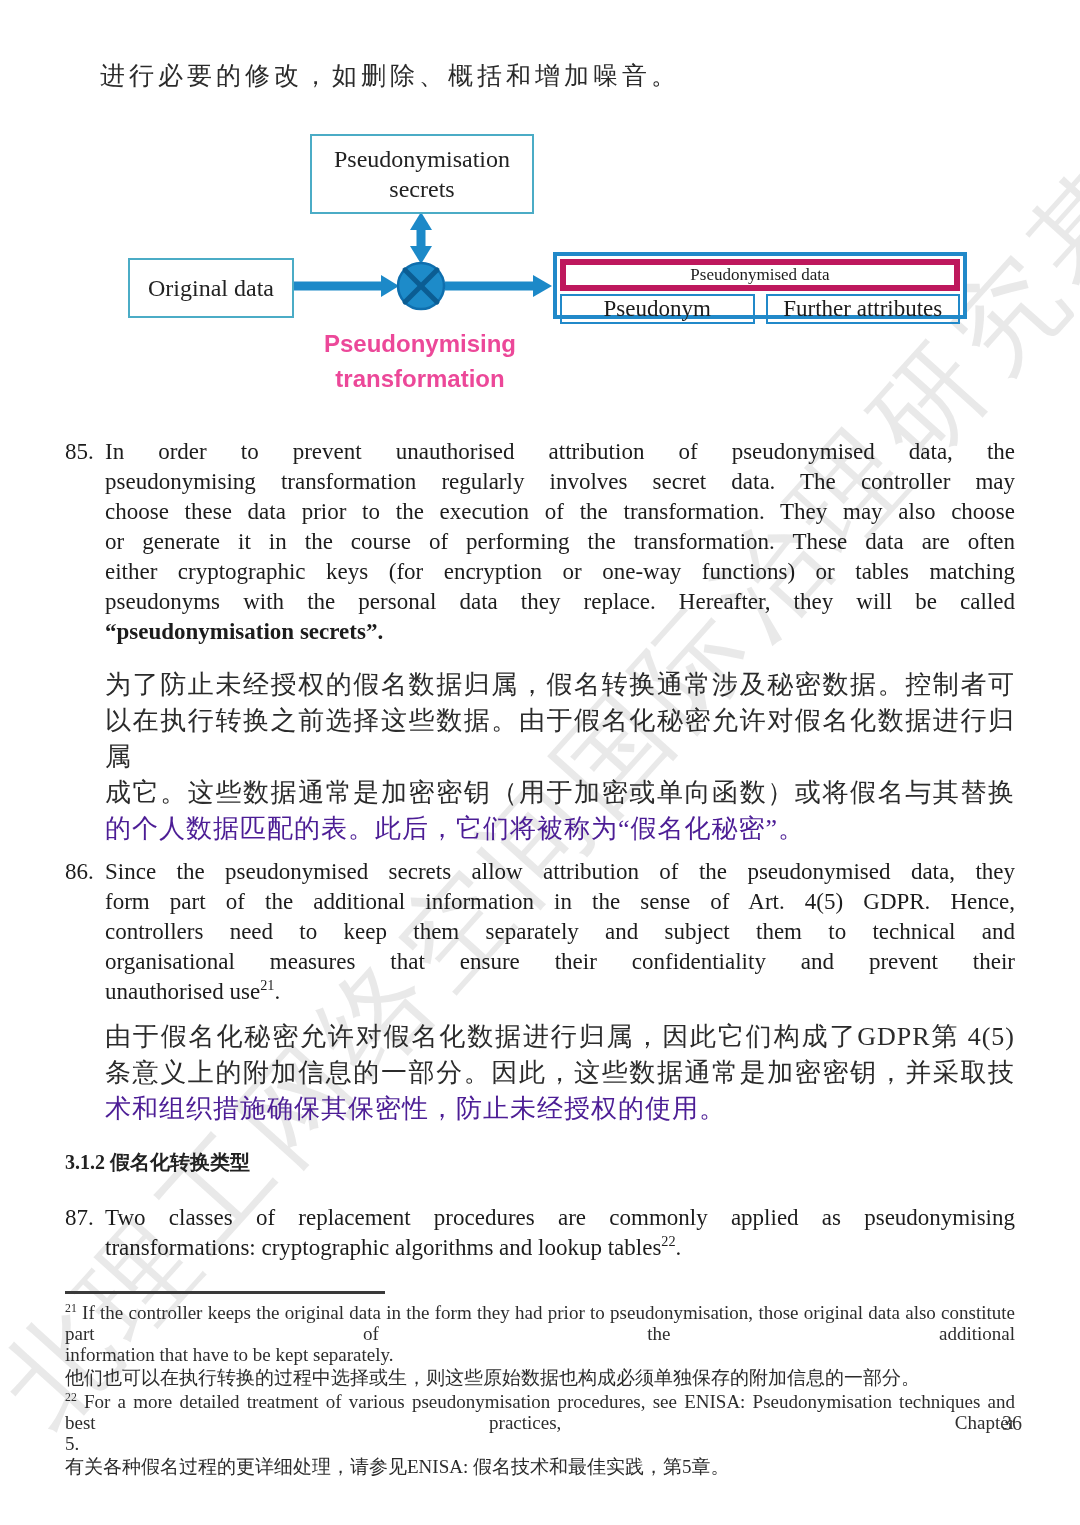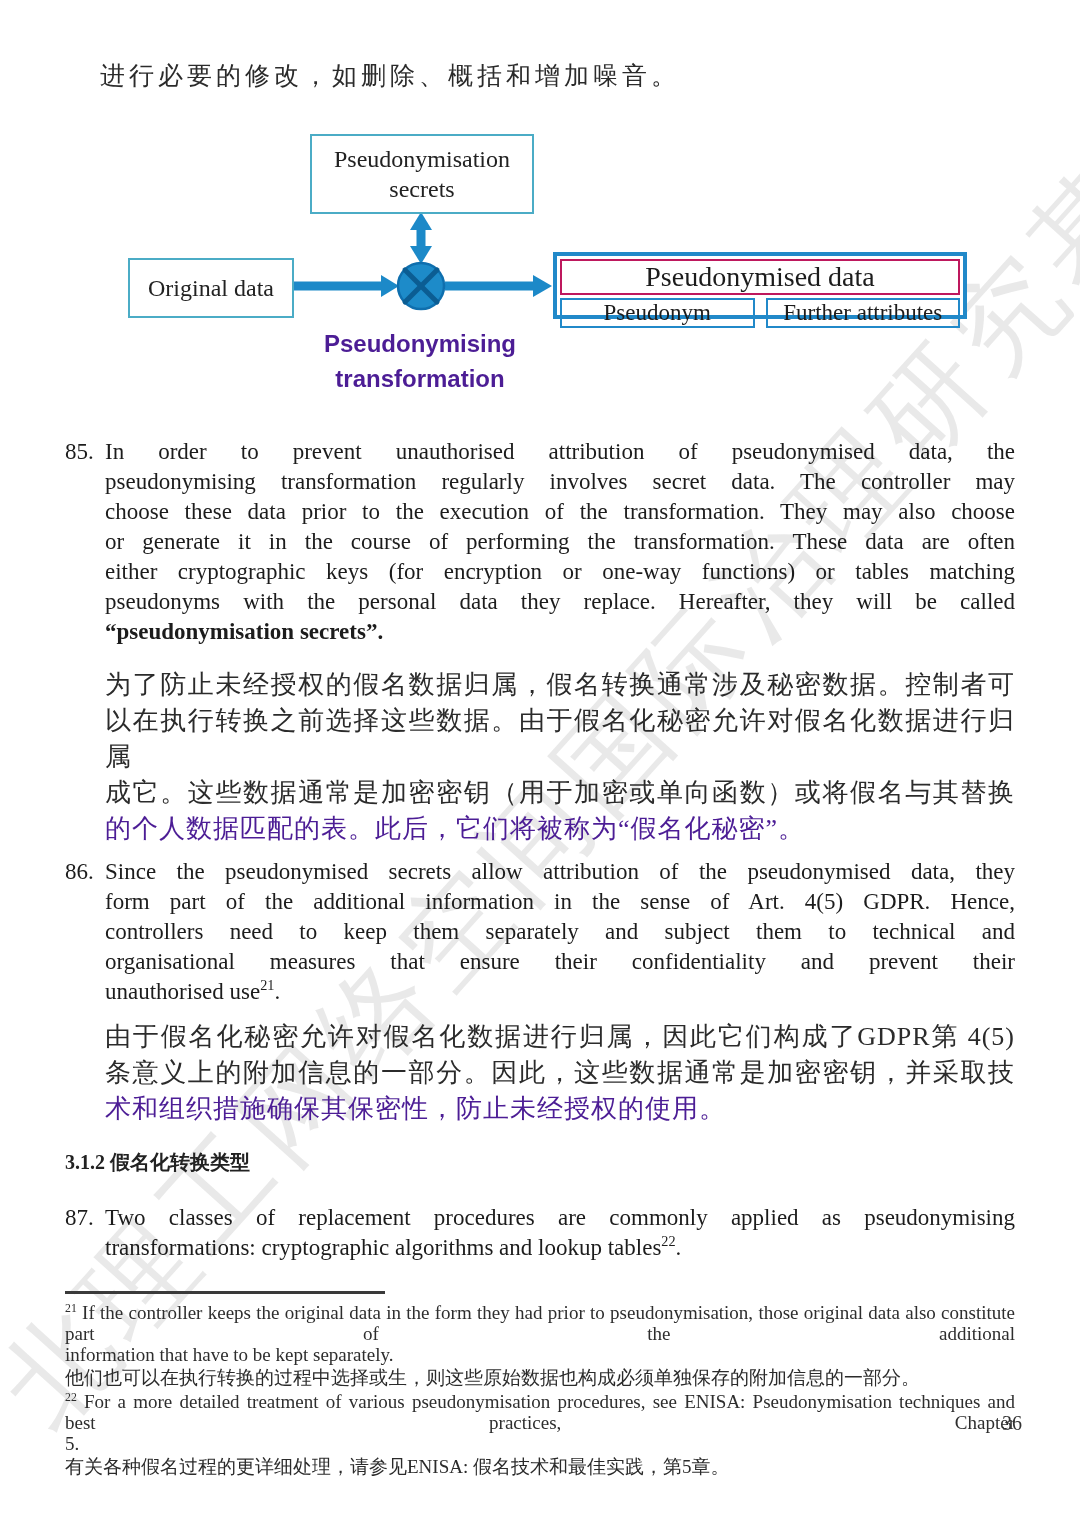--- a/index.html
+++ b/index.html
@@ -50,37 +50,37 @@
   }
   .secrets-box   { left: 245px; top: 10px;  width: 220px; height: 76px; line-height: 30px; }
   .original-box  { left: 63px;  top: 134px; width: 162px; height: 56px; }
   .pseud-outer {
     position: absolute; left: 488px; top: 128px; width: 414px; height: 67px;
     border: 4px solid #2189c9; background: #fff;
     box-sizing: border-box; padding: 3px;
     display: flex; flex-direction: column; gap: 3px;
   }
   .pseud-header {
-    border: 2px solid #be185d; flex: 1;
+    border: 6px solid #be185d; flex: 1;
     display: flex; align-items: center; justify-content: center;
-    font-size: 28px;
+    font-size: 17px;
   }
   .pseud-row { display: flex; gap: 11px; flex: 1; }
   .pseud-cell {
     border: 2px solid #2189c9; flex: 1;
     display: flex; align-items: center; justify-content: center;
     font-size: 23px;
   }
   .diagram svg { position: absolute; left: 0; top: 0; }
   .transform-label {
     position: absolute; left: 215px; top: 202px; width: 280px;
     text-align: center;
     font-family: "Liberation Sans", "DejaVu Sans", sans-serif;
     font-size: 24px; line-height: 35px; font-weight: 600;
-    color: #4c1d95;
+    color: #ec4899;
   }
 
   
   .para { display: flex; }
   .para-num { flex: none; width: 40px; font-size: 23px; line-height: 30px; }
   .para-body { flex: 1; min-width: 0; }
   .jline { font-size: 23px; line-height: 30px; text-align: justify; text-align-last: justify; }
   .lline { font-size: 23px; line-height: 30px; }
   .lline b { font-weight: bold; }
   sup { font-size: 0.62em; vertical-align: super; line-height: 0; }

